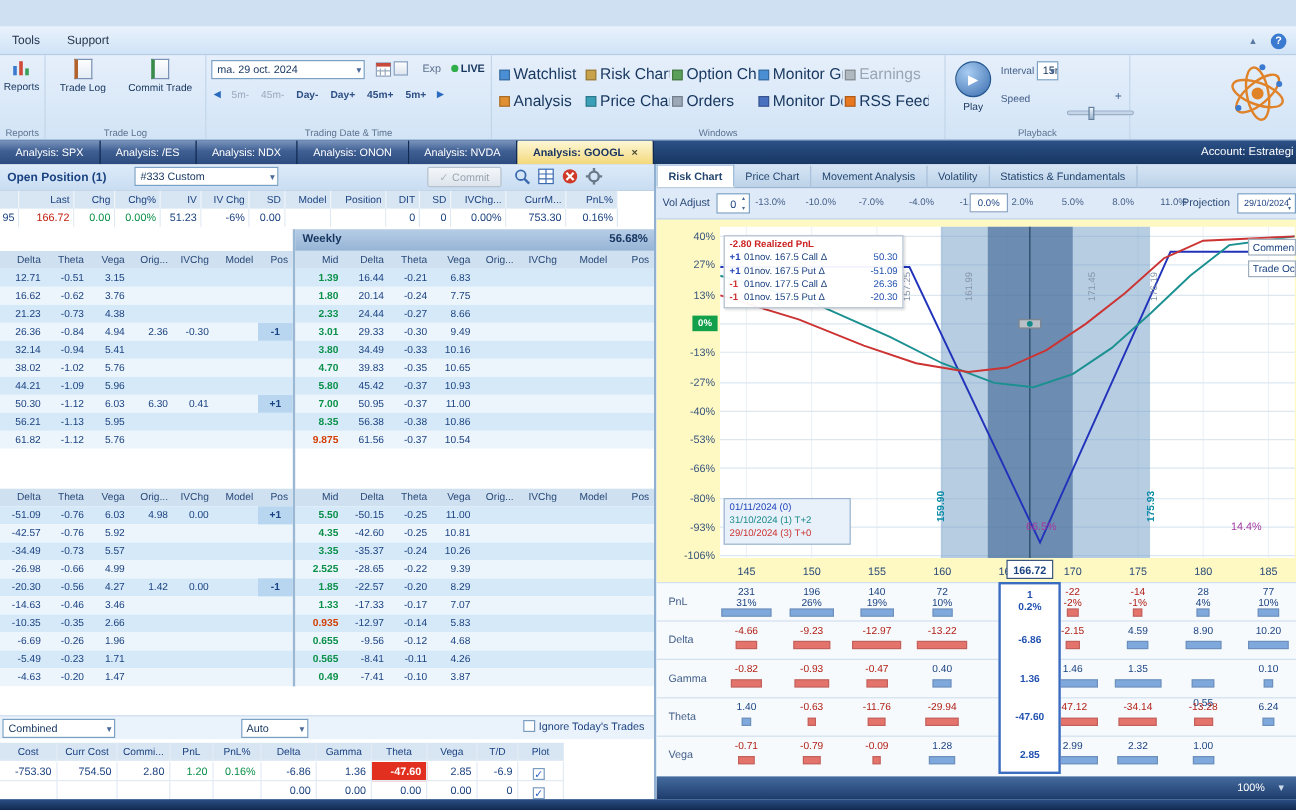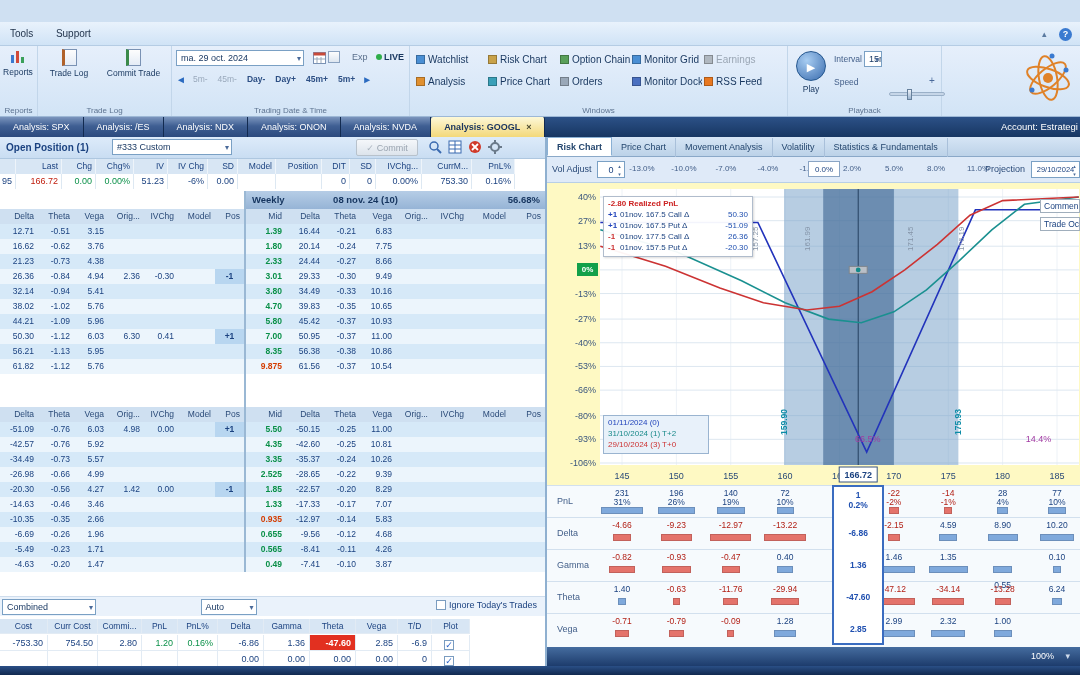--- a/index.html
+++ b/index.html
@@ -24,21 +24,21 @@
 .sel{display:inline-block;background:#fff;border:1px solid #7aa0c4;height:16px;line-height:15px;padding:0 12px 0 4px;position:relative;font-size:9px;color:#1b3a64;overflow:hidden;white-space:nowrap;}
 .calico{display:inline-block;vertical-align:middle;margin-left:3px;}
 .expl{font-size:9px;color:#5a6f8c;margin-left:8px;}
 .livel{font-size:9px;color:#17365e;font-weight:bold;margin-left:6px;}
 .livedot{display:inline-block;width:6px;height:6px;border-radius:50%;background:#2fae4a;margin-right:2px;}
 .steps{position:absolute;left:2px;top:26px;white-space:nowrap;}
 .arr{color:#2a6ac0;font-size:10px;margin:0 2px;vertical-align:middle;}
 .stepbtn{display:inline-block;padding:1px 4px;font-size:8.5px;color:#2d4f84;font-weight:bold;border:1px solid transparent;border-radius:2px;}
 .stepbtn.dis{color:#9aa9bc;font-weight:normal;}
 .winrow{position:absolute;left:4px;white-space:nowrap;}
-.winbtn{display:inline-block;width:72px;font-size:10px;color:#17365e;padding:2px 2px;white-space:nowrap;overflow:hidden;border-radius:2px;}
+.winbtn{display:inline-block;width:72px;font-size:13px;color:#17365e;padding:2px 2px;white-space:nowrap;overflow:hidden;border-radius:2px;}
 .winbtn.dis{color:#9aa6b4;}
 .wicon{display:inline-block;width:9px;height:9px;border:1px solid rgba(0,0,0,.25);margin-right:3px;vertical-align:-1px;}
 .playbtn{position:absolute;left:8px;top:5px;width:30px;height:30px;border-radius:50%;background:radial-gradient(circle at 35% 30%,#a8cdf2,#3a6cae);border:1px solid #24578f;color:#fff;text-align:center;line-height:30px;font-size:11px;}
 .pcap{position:absolute;left:8px;top:38px;width:30px;text-align:center;font-size:8.5px;color:#17365e;}
 .plabel{font-size:8.5px;color:#44608a;}
 .slider{position:relative;width:56px;height:4px;background:#c6d6e8;border:1px solid #9ab0c8;border-radius:2px;display:inline-block;vertical-align:middle;}
 .thumb{position:absolute;left:17px;top:-4px;width:5px;height:11px;background:linear-gradient(#eef3fa,#9ab4d0);border:1px solid #66809c;}
 .tabstrip{left:0;top:117px;width:1080px;height:20px;background:linear-gradient(#2c5187,#173662);display:flex;align-items:flex-end;overflow:hidden;}
 .tab{height:20px;line-height:20px;padding:0 13px;font-size:9px;color:#fff;background:linear-gradient(#7b95bd,#3f5f93 45%,#2c4a7e);border-right:1px solid #122a50;white-space:nowrap;}
 .tab.active{background:linear-gradient(#fdf8d8,#f3d87a);color:#1a3560;font-weight:bold;border-radius:2px 2px 0 0;}
@@ -254,21 +254,20 @@
               <line x1="11" y1="7" x2="14" y2="7"></line>
             </g>
           </svg>
       </span>
     </div>
     <div class="ps-row abs" id="ps-head" style="top:22px"><span class="ps-cell" style="width: 16px;"></span><span class="ps-cell" style="width: 46px;">Last</span><span class="ps-cell" style="width: 34px;">Chg</span><span class="ps-cell" style="width: 38px;">Chg%</span><span class="ps-cell" style="width: 34px;">IV</span><span class="ps-cell" style="width: 40px;">IV Chg</span><span class="ps-cell" style="width: 30px;">SD</span><span class="ps-cell" style="width: 38px;">Model</span><span class="ps-cell" style="width: 46px;">Position</span><span class="ps-cell" style="width: 28px;">DIT</span><span class="ps-cell" style="width: 26px;">SD</span><span class="ps-cell" style="width: 46px;">IVChg...</span><span class="ps-cell" style="width: 50px;">CurrM...</span><span class="ps-cell" style="width: 43px;">PnL%</span></div>
     <div class="ps-row vals abs" id="ps-vals" style="top:37px"><span class="ps-cell " style="width: 16px;">95</span><span class="ps-cell red" style="width: 46px;">166.72</span><span class="ps-cell green" style="width: 34px;">0.00</span><span class="ps-cell green" style="width: 38px;">0.00%</span><span class="ps-cell " style="width: 34px;">51.23</span><span class="ps-cell " style="width: 40px;">-6%</span><span class="ps-cell " style="width: 30px;">0.00</span><span class="ps-cell " style="width: 38px;"></span><span class="ps-cell " style="width: 46px;"></span><span class="ps-cell " style="width: 28px;">0</span><span class="ps-cell " style="width: 26px;">0</span><span class="ps-cell " style="width: 46px;">0.00%</span><span class="ps-cell " style="width: 50px;">753.30</span><span class="ps-cell " style="width: 43px;">0.16%</span></div>
 
     <div class="expband abs" style="left:246px;top:54px;width:299px">
       <span class="exb-week">Weekly</span>
-      <span class="exb-exp">08 nov. 24 (10)</span>
       <span class="exb-pct">56.68%</span>
     </div>
 
     <div class="chaincol abs" id="calls-left" style="left:0;top:72px;width:244px">
         <div class="ch-row ch-head"><span class="ch-cell" style="width: 38px;">Delta</span><span class="ch-cell" style="width: 36px;">Theta</span><span class="ch-cell" style="width: 34px;">Vega</span><span class="ch-cell" style="width: 36px;">Orig...</span><span class="ch-cell" style="width: 34px;">IVChg</span><span class="ch-cell" style="width: 37px;">Model</span><span class="ch-cell" style="width: 29px;">Pos</span></div>
         <div class="ch-row even"><span class="ch-cell" style="width: 38px;">12.71</span><span class="ch-cell" style="width: 36px;">-0.51</span><span class="ch-cell" style="width: 34px;">3.15</span><span class="ch-cell" style="width: 36px;"></span><span class="ch-cell" style="width: 34px;"></span><span class="ch-cell" style="width: 37px;"></span><span class="ch-cell" style="width: 29px;"></span></div>
         <div class="ch-row odd"><span class="ch-cell" style="width: 38px;">16.62</span><span class="ch-cell" style="width: 36px;">-0.62</span><span class="ch-cell" style="width: 34px;">3.76</span><span class="ch-cell" style="width: 36px;"></span><span class="ch-cell" style="width: 34px;"></span><span class="ch-cell" style="width: 37px;"></span><span class="ch-cell" style="width: 29px;"></span></div>
         <div class="ch-row even"><span class="ch-cell" style="width: 38px;">21.23</span><span class="ch-cell" style="width: 36px;">-0.73</span><span class="ch-cell" style="width: 34px;">4.38</span><span class="ch-cell" style="width: 36px;"></span><span class="ch-cell" style="width: 34px;"></span><span class="ch-cell" style="width: 37px;"></span><span class="ch-cell" style="width: 29px;"></span></div>
         <div class="ch-row odd"><span class="ch-cell" style="width: 38px;">26.36</span><span class="ch-cell" style="width: 36px;">-0.84</span><span class="ch-cell" style="width: 34px;">4.94</span><span class="ch-cell" style="width: 36px;">2.36</span><span class="ch-cell" style="width: 34px;">-0.30</span><span class="ch-cell" style="width: 37px;"></span><span class="ch-cell pos" style="width: 29px;">-1</span></div>
         <div class="ch-row even"><span class="ch-cell" style="width: 38px;">32.14</span><span class="ch-cell" style="width: 36px;">-0.94</span><span class="ch-cell" style="width: 34px;">5.41</span><span class="ch-cell" style="width: 36px;"></span><span class="ch-cell" style="width: 34px;"></span><span class="ch-cell" style="width: 37px;"></span><span class="ch-cell" style="width: 29px;"></span></div>

